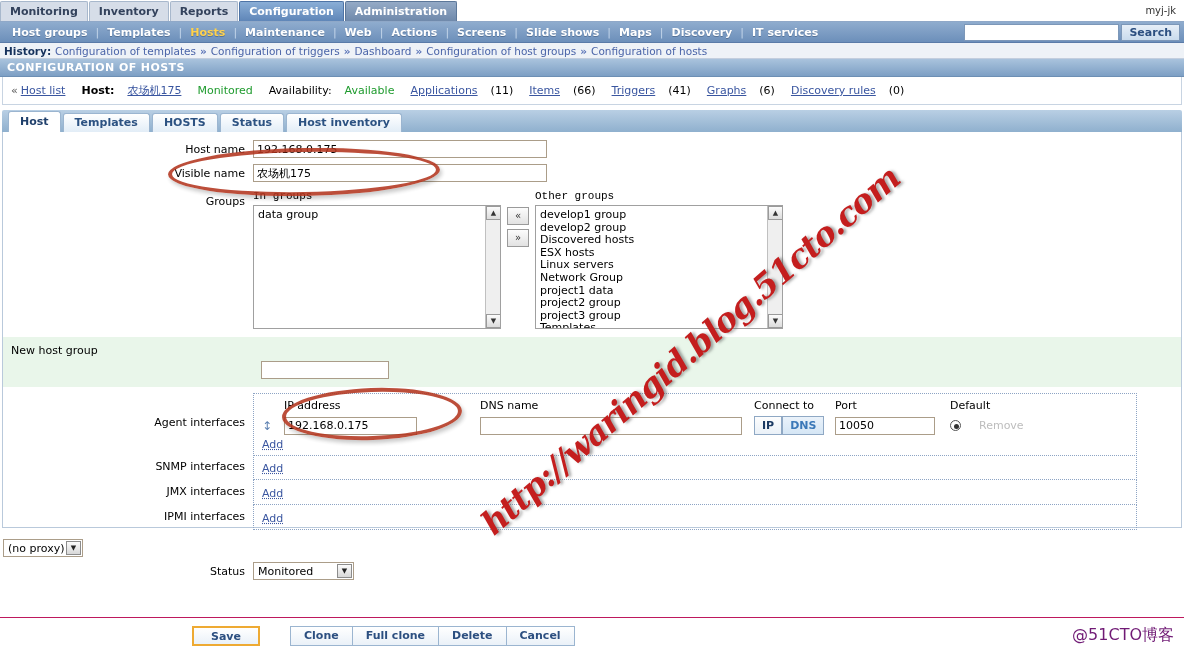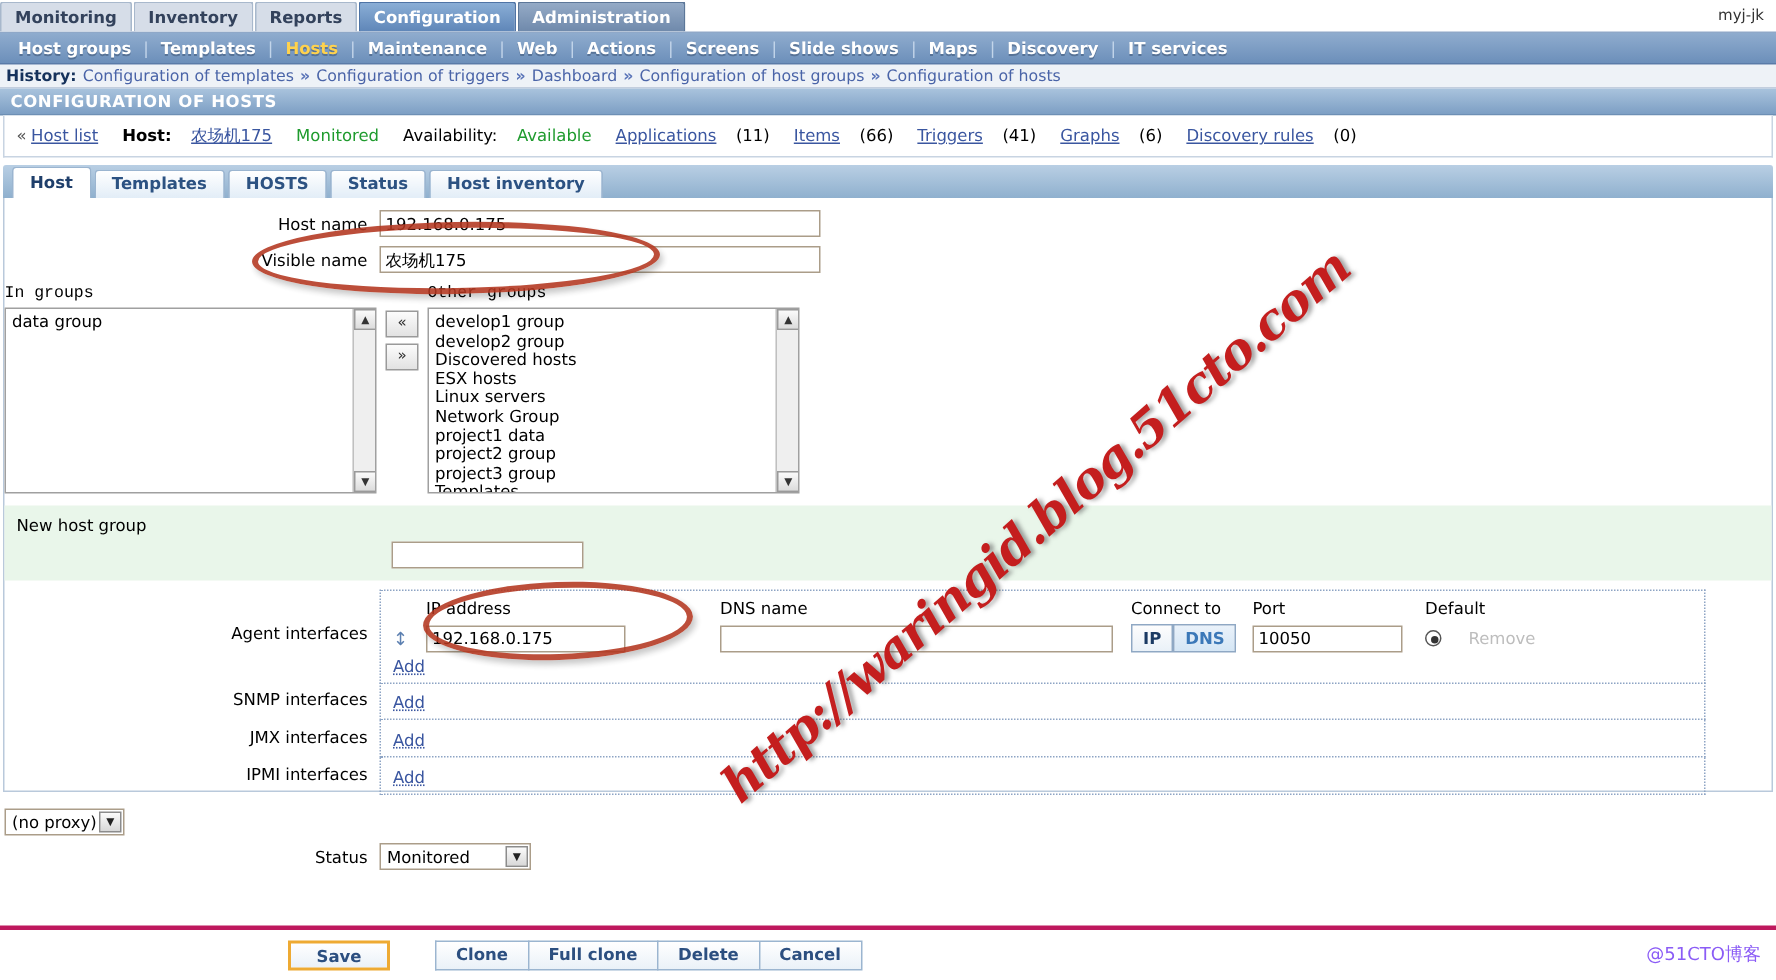--- a/index.html
+++ b/index.html
@@ -321,40 +321,40 @@
     font-size: 7px; line-height: 13px; text-align: center; color: #222;
   }
   .sel-proxy  { width: 80px; }
   .sel-status { width: 101px; }
 
   
   .footer {
     position: absolute; left: 0; right: 0; bottom: 0;
     height: 36px;
     background: #ffffff;
-    border-top: 3px solid #be185d;
+    border-top: 1px solid #be185d;
     display: flex; align-items: center;
   }
   .fbtns { display: flex; align-items: center; margin-left: 192px; gap: 0; }
   .btn {
     height: 20px; line-height: 18px;
     padding: 0 13px;
     font-size: 11px; font-weight: bold;
     color: #2c4f80;
     background: linear-gradient(#ffffff, #eaf1f8);
     border: 1px solid #9bb5d0;
     font-family: "DejaVu Sans", "Liberation Sans", sans-serif;
     white-space: nowrap;
   }
   .btn.save { border: 2px solid #eeaa33; margin-right: 30px; padding: 0 17px; }
   .btn.grp { border-right-width: 0; }
   .btn.grp.last { border-right-width: 1px; }
   .cto {
     margin-left: auto; margin-right: 10px;
-    color: #8b5cf6; font-size: 12px;
+    color: #701a75; font-size: 16px;
   }
 
   
   .ellipse {
     position: absolute;
     border: 4px solid #b3361f;
     border-radius: 50%;
     opacity: .88;
     box-shadow: 2px 3px 4px rgba(0,0,0,.25);
     pointer-events: none;
@@ -406,20 +406,24 @@
   <div class="submenu-item">Screens</div>
   <span class="submenu-sep">|</span>
   <div class="submenu-item">Slide shows</div>
   <span class="submenu-sep">|</span>
   <div class="submenu-item">Maps</div>
   <span class="submenu-sep">|</span>
   <div class="submenu-item">Discovery</div>
   <span class="submenu-sep">|</span>
   <div class="submenu-item">IT services</div>
 
+  <div class="searchwrap">
+    <input class="search-input" type="text" value="" placeholder="" style="">
+    <button class="search-btn">Search</button>
+  </div>
 </div>
 
 <div class="history">
   <b>History:</b>
   <a>Configuration of templates</a>
   <span class="arr">»</span>
   <a>Configuration of triggers</a>
   <span class="arr">»</span>
   <a>Dashboard</a>
   <span class="arr">»</span>
@@ -469,20 +473,21 @@
   </div>
 
   <div class="frow" style="margin-bottom:5px;">
     <div class="flabel">Visible name</div>
     <div class="fctrl">
       <input class="tinput w-name" type="text" value="农场机175" style="">
     </div>
   </div>
 
   <div class="frow">
+    <div class="flabel" style="line-height:26px;">Groups</div>
     <div class="fctrl">
       <div class="groups-wrap">
 
         <div class="gcol">
           <div class="gcaption">In groups</div>
           <div class="glist">
             <div class="gitem">data group</div>
             <div class="sbar">
               <div class="sbtn">▲</div>
               <div class="sbtn">▼</div>

